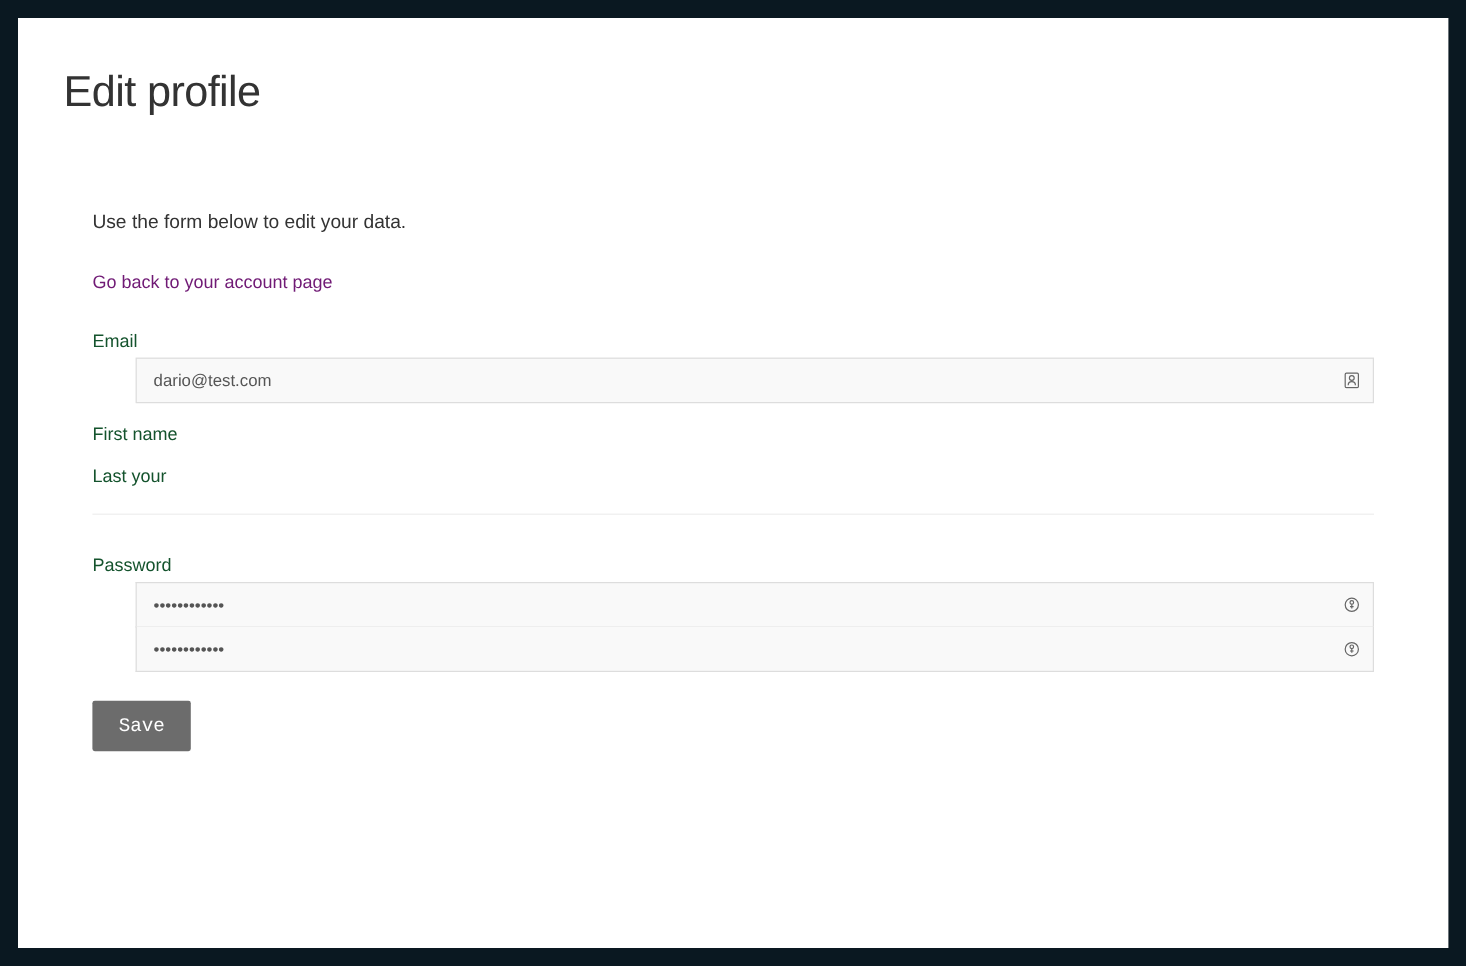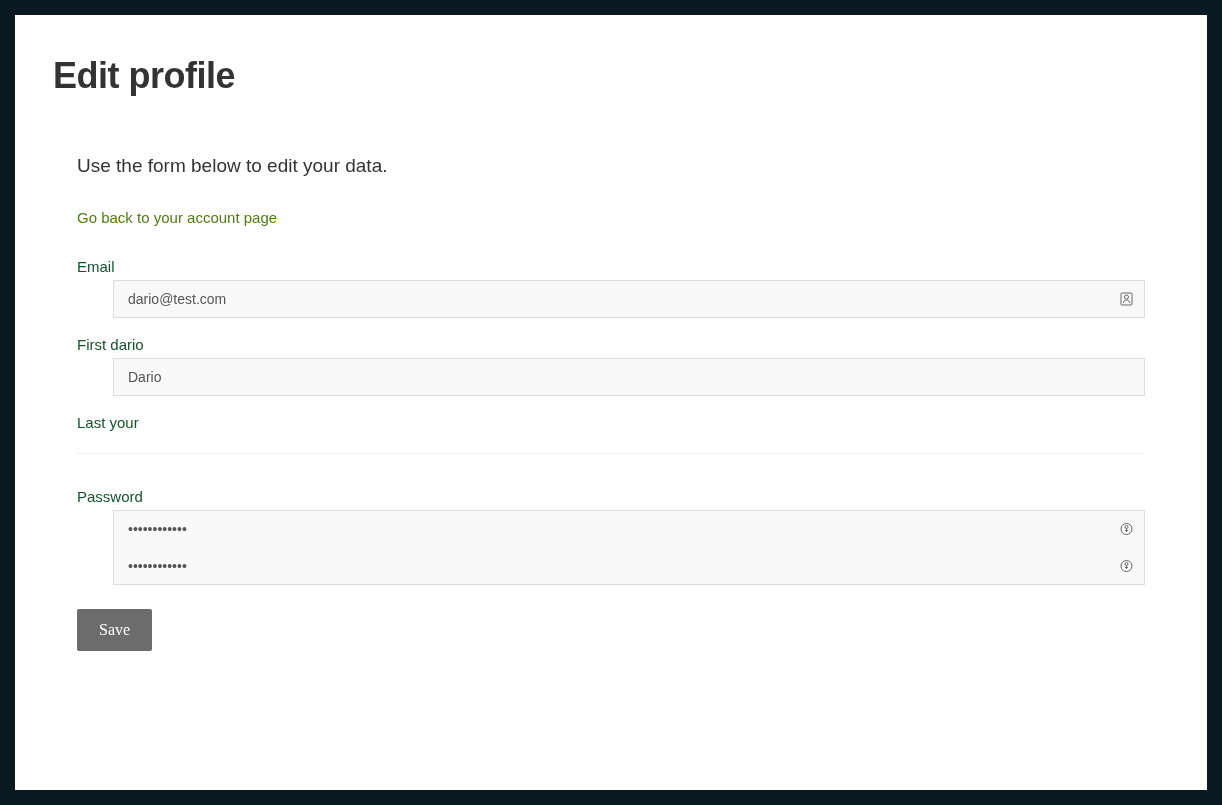--- a/index.html
+++ b/index.html
@@ -14,36 +14,36 @@
       min-height: 805px;
     }
     .page-container {
       background-color: #ffffff;
       width: 100%;
       min-height: 775px;
       padding: 40px 38px 40px 38px;
     }
     h1.page-title {
       font-size: 36px;
-      font-weight: 700;
+      font-weight: 400;
       color: #333333;
-      margin-bottom: 58px;
+      margin-bottom: 80px;
       letter-spacing: -0.5px;
     }
     .content-block {
       padding-left: 24px;
       padding-right: 24px;
     }
     .intro-text {
       color: #333333;
-      font-size: 19px;
+      font-size: 16px;
       margin-bottom: 32px;
     }
     .back-link {
-      color: #4d7c0f;
+      color: #701a75;
       text-decoration: none;
       font-size: 15px;
       display: inline-block;
       margin-bottom: 32px;
     }
     .form-group {
       margin-bottom: 18px;
     }
     .form-label {
       display: block;
@@ -90,21 +90,21 @@
     .password-group .input-wrapper + .input-wrapper {
        margin-top: -1px;
     }
     .btn-save {
       background-color: #6c6c6c;
       color: #ffffff;
       border: none;
       padding: 12px 22px;
       font-size: 16px;
       cursor: pointer;
-      font-family: Liberation Serif, serif;
+      font-family: Liberation Mono, monospace;
       border-radius: 2px;
       margin-top: 6px;
     }
   </style>
 </head>
 <body>
 
 <div class="page-container">
   <h1 class="page-title">Edit profile</h1>
 
@@ -122,24 +122,21 @@
             <svg width="13" height="14" viewBox="0 0 13 14" fill="none" stroke="#666666" stroke-width="1">
               <rect x="1" y="1" width="11" height="12" rx="1"></rect>
               <circle cx="6.5" cy="5" r="2"></circle>
               <path d="M3.5 11 C3.5 9 4.5 8 6.5 8 C8.5 8 9.5 9 9.5 11"></path>
             </svg>
           </span>
         </div>
       </div>
 
       <div class="form-group">
-        <label class="form-label">First dario</label>
-        <div class="input-wrapper">
-          <input type="text" class="form-input" value="Dario" style="">
-        </div>
+        <label class="form-label">First name</label>
       </div>
 
       <div class="form-group">
         <label class="form-label">Last your</label>
       </div>
 
       <hr class="divider">
 
       <div class="form-group password-group">
         <label class="form-label">Password</label>

